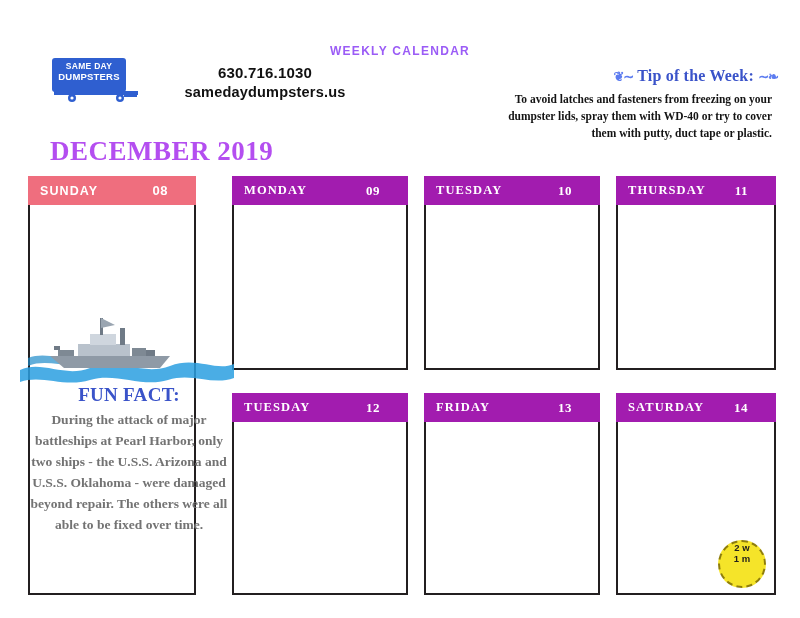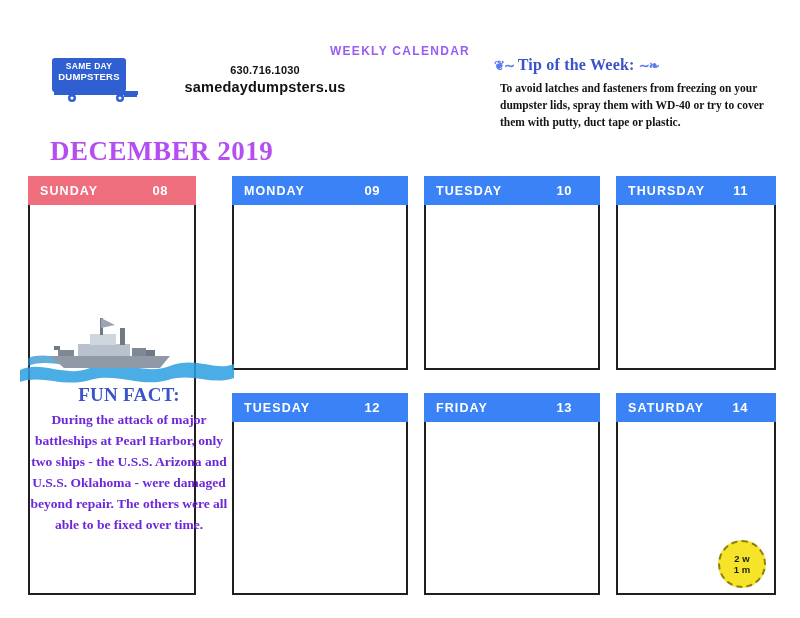--- a/index.html
+++ b/index.html
@@ -53,29 +53,29 @@
     width: 84px; height: 12px;
   }
 
   .contact {
     position: absolute;
     left: 150px; top: 64px;
     width: 230px;
     text-align: center;
     color: #111;
   }
-  .contact .phone { font-size: 11px; font-weight: bold; letter-spacing: .2px; }
+  .contact .phone { font-size: 15px; font-weight: bold; letter-spacing: .2px; }
   .contact .site { font-size: 14.5px; font-weight: bold; letter-spacing: .2px; margin-top: 3px; }
 
   
   .tip {
     position: absolute;
-    left: 494px; top: 56px;
+    left: 494px; top: 67px;
     width: 284px;
-    text-align: left;
+    text-align: right;
   }
   .tip-head {
     position: relative;
     font-size: 16px;
     font-weight: bold;
     color: #3a53c9;
     font-family: "Liberation Serif", serif;
     letter-spacing: .2px;
   }
   .tip-flourish {
@@ -120,42 +120,42 @@
     font-weight: bold;
     letter-spacing: 1.1px;
   }
   .cell-head .num { font-size: 13px; font-weight: bold; letter-spacing: .5px; }
   .cell-body {
     border: 2px solid #231f20;
     border-top: none;
     background: #ffffff;
   }
   .sun .cell-head { background: #ef6e7e; }
-  .wd .cell-head  { background: #3b82f6; }
+  .wd .cell-head  { background: #a21caf; font-family: Liberation Serif, serif; }
 
   
   .fun {
     position: absolute;
     left: 26px; top: 384px;
     width: 206px;
     text-align: center;
   }
   .fun-title {
     font-size: 19px;
     font-weight: bold;
     color: #3a53c9;
     font-family: "Liberation Serif", serif;
     letter-spacing: .3px;
   }
   .fun-body {
     margin-top: 3px;
     font-size: 13.5px;
     font-weight: bold;
     line-height: 21px;
-    color: #6d28d9;
+    color: #737373;
     font-family: "Liberation Serif", serif;
   }
 
   .ship {
     position: absolute;
     left: 20px; top: 300px;
     width: 214px; height: 92px;
   }
 
   
@@ -166,21 +166,20 @@
     border-radius: 50%;
     background: #f5e429;
     border: 2px dashed #8e7d0a;
     color: #23201c;
     font-size: 9.5px;
     font-weight: bold;
     line-height: 11px;
     display: flex;
     flex-direction: column;
     align-items: center;
-    justify-content: center;
     text-align: center;
   }
 </style>
 </head>
 <body>
 
 <div id="page">
 
   <div class="wk-title">WEEKLY CALENDAR</div>
 

